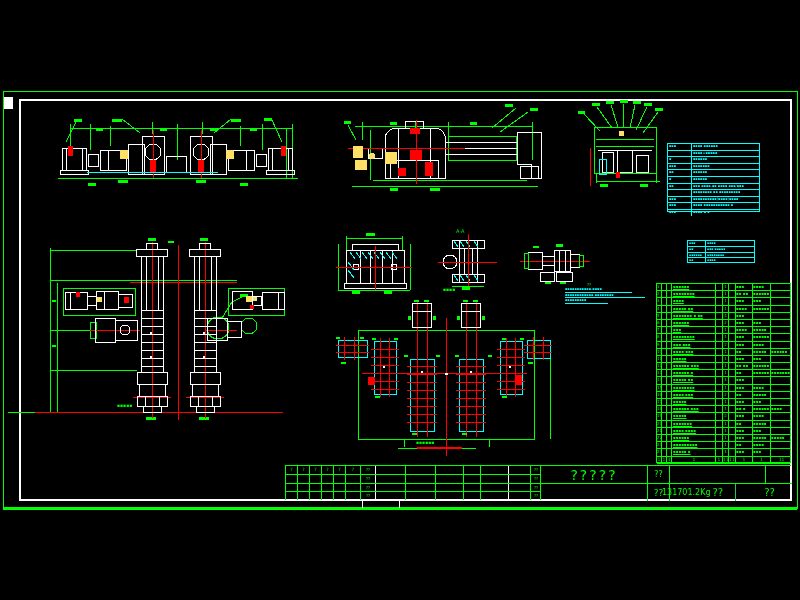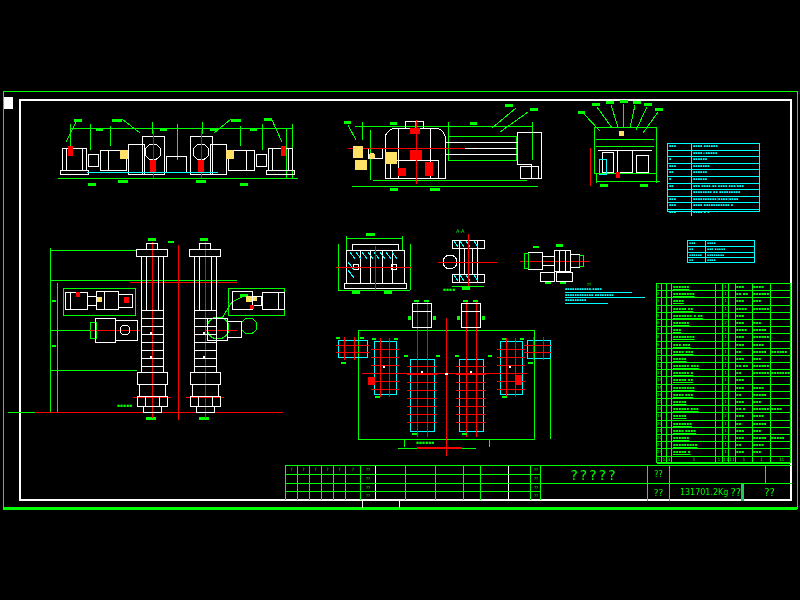--- a/index.html
+++ b/index.html
@@ -66,21 +66,21 @@
 
   .tbr{left:540px;top:465px;width:251px;height:35px;border-left:1px solid #00ff00;border-top:1px solid #00ff00;box-sizing:border-box;}
   .tb-cell{position:absolute;box-sizing:border-box;color:#00ff00;display:flex;align-items:center;justify-content:center;}
   .tb-title{left:0;top:0;width:107px;height:18px;border-right:1px solid #00ff00;border-bottom:1px solid #00ff00;
             font-size:14px;letter-spacing:2px;}
   .tb-r1c2{left:107px;top:0;width:22px;height:18px;border-right:1px solid #00ff00;border-bottom:1px solid #00ff00;font-size:8px;}
   .tb-r1c3{left:129px;top:0;width:96px;height:18px;border-right:1px solid #00ff00;border-bottom:1px solid #00ff00;}
   .tb-r1c4{left:225px;top:0;width:26px;height:18px;border-bottom:1px solid #00ff00;}
   .tb-r2left{left:0;top:18px;width:107px;height:17px;border-right:1px solid #00ff00;}
   .tb-r2c1{left:107px;top:18px;width:22px;height:17px;border-right:1px solid #00ff00;font-size:9px;}
-  .tb-r2c2{left:126px;top:18px;width:77px;height:17px;border-right:3px solid #22c55e;font-size:8px;justify-content:flex-end;padding-left:3px;}
+  .tb-r2c2{left:118px;top:18px;width:77px;height:17px;border-right:1px solid #22c55e;font-size:8px;justify-content:flex-start;padding-left:3px;}
   .tb-r2c2 .big{font-size:10px;margin-left:2px;}
   .tb-r2c3{left:206px;top:18px;width:45px;height:17px;font-size:10px;}
 
   .lbl{position:absolute;color:#00ff00;white-space:nowrap;line-height:1;}
 </style>
 </head>
 <body>
 
 <div class="canvas">
 

